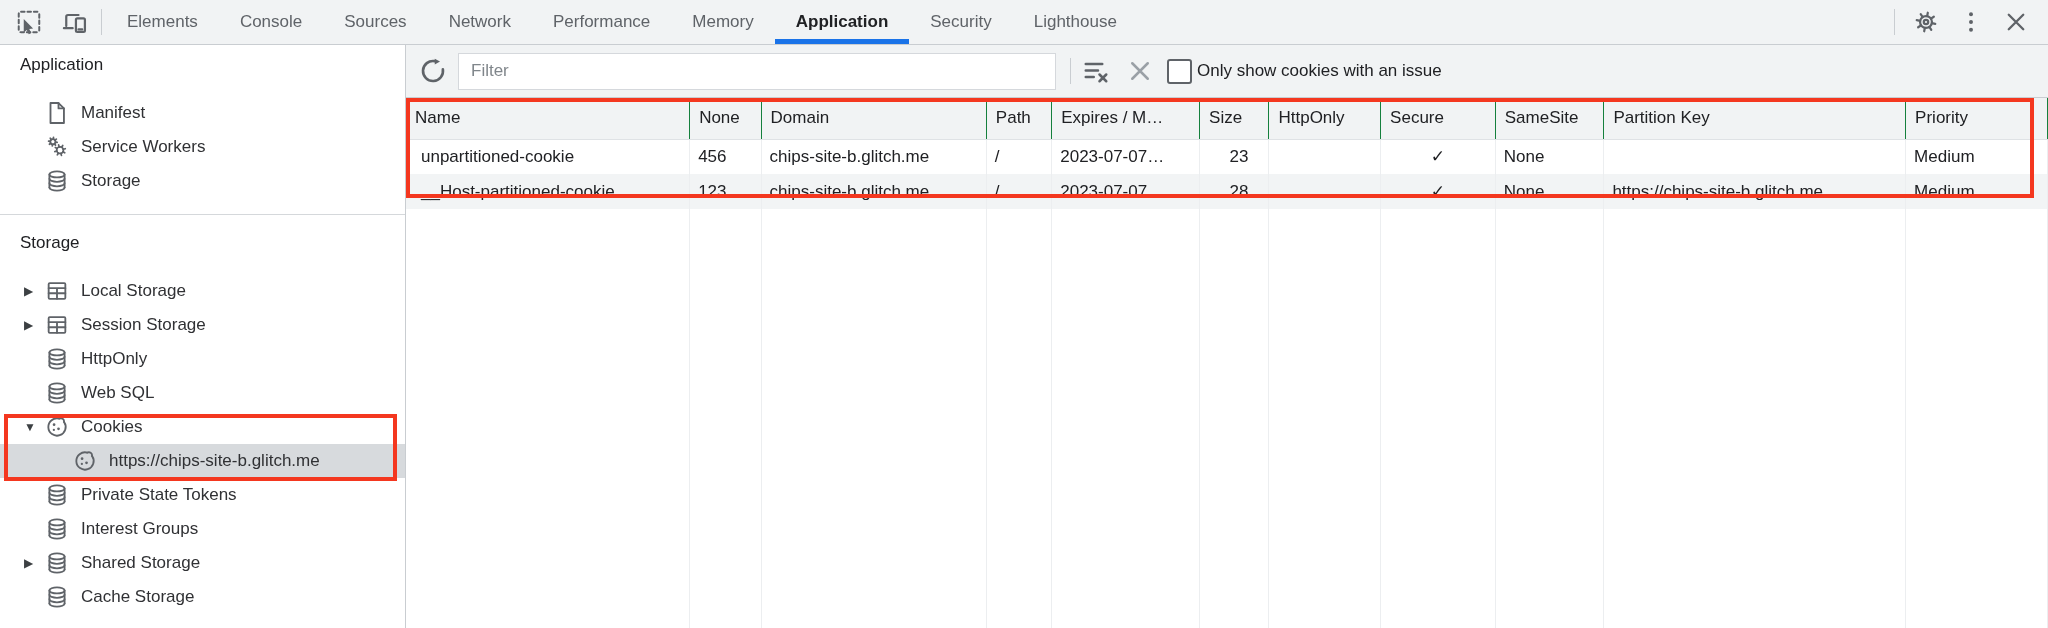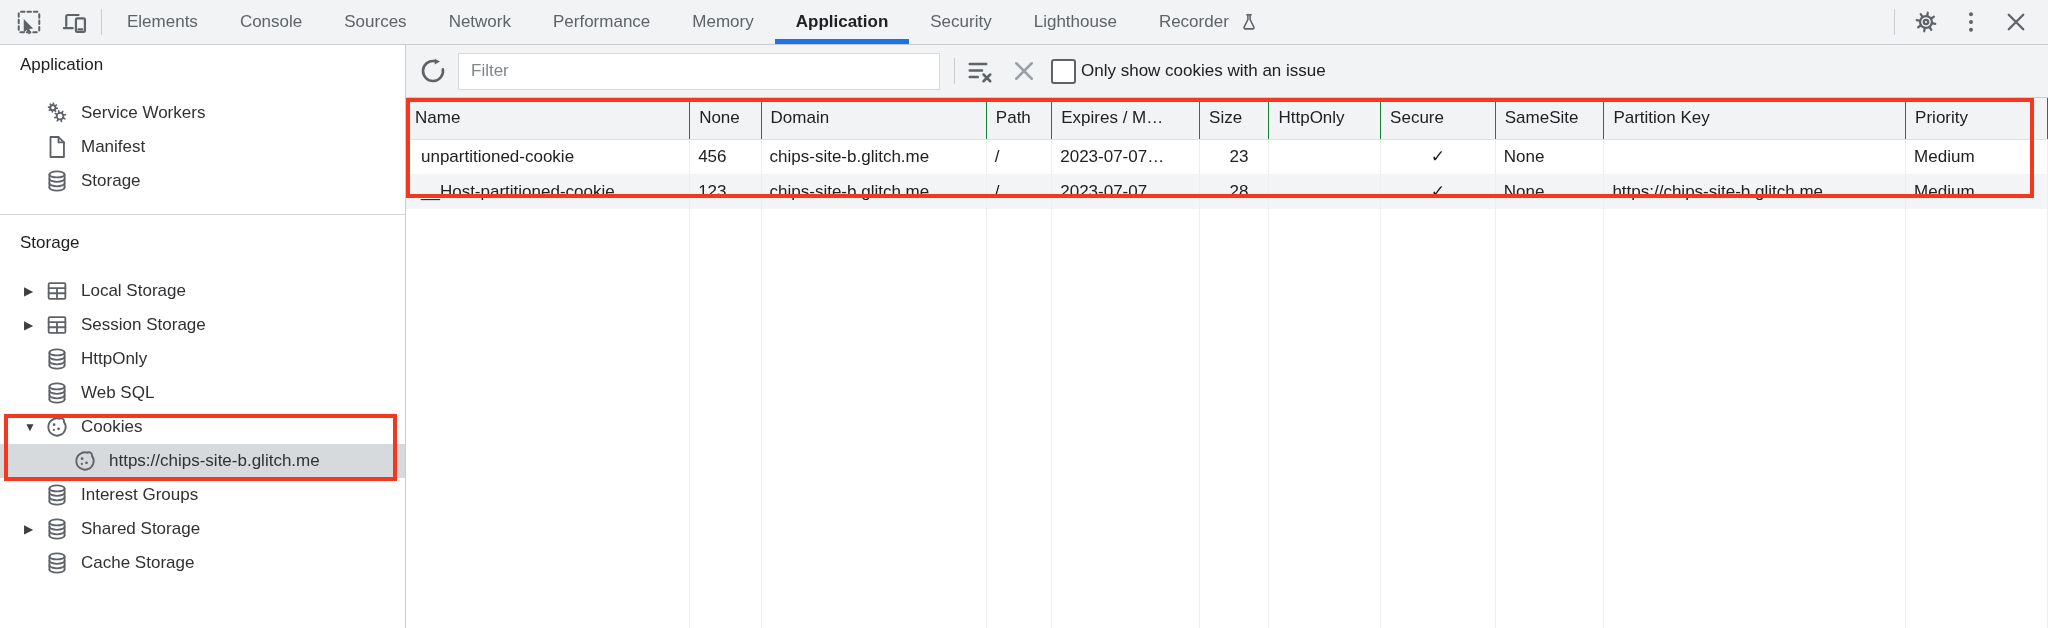--- a/index.html
+++ b/index.html
@@ -31,21 +31,21 @@
   .item .arrow{width:20px;flex:none;font-size:12px;color:#3c4043}
   .item .s-icon{width:26px;height:26px;flex:none;margin-right:11px;color:#5f6368;display:flex}
   .item.child{padding-left:52px}
   .item.selected{background:#d7dadd}
   .item .lbl{white-space:nowrap}
 
   
   .content{flex:1;display:flex;flex-direction:column;position:relative;min-width:0}
   .toolbar{flex:none;height:53px;background:#f1f3f4;border-bottom:1px solid #c9cdd1;display:flex;align-items:center;padding-left:12px}
   .toolbar .tbtn{width:30px;height:30px}
-  .filter-input{width:482px;height:37px;margin-left:10px;border:1px solid #d5d8dc;background:#fff;
+  .filter-input{width:598px;height:37px;margin-left:10px;border:1px solid #d5d8dc;background:#fff;
                 padding:0 12px;font:inherit;color:#202124;outline:none}
   .filter-input::placeholder{color:#80868b}
   .toolbar .vdiv{margin-left:14px}
   .gap10{width:10px}.gap14{width:14px}
   .tbtn.disabled{color:#9aa0a6}
   .checkbox{width:25px;height:25px;border:2px solid #5f6368;border-radius:3px;background:#fff;flex:none;margin-left:12px}
   .cb-label{margin-left:5px;white-space:nowrap}
 
   
   .grid-wrap{flex:1;position:relative;overflow:hidden;background:#fff}
@@ -107,26 +107,20 @@
           <span>Memory</span>
         </div>
         <div class="tab active">
           <span>Application</span>
         </div>
         <div class="tab">
           <span>Security</span>
         </div>
         <div class="tab">
           <span>Lighthouse</span>
-        </div>
-        <div class="tab">
-          <span>Recorder</span>
-          <span class="flask"><svg viewBox="0 0 24 24" fill="none" stroke="currentColor" stroke-width="1.7" stroke-linecap="round" stroke-linejoin="round" style="width:100%;height:100%">
-              <path d="M9.6 4 H14.4 M10.8 4 V9.3 L6.7 17.6 A1.3 1.3 0 0 0 7.9 19.5 H16.1 A1.3 1.3 0 0 0 17.3 17.6 L13.2 9.3 V4"></path>
-            </svg></span>
         </div>
       </div>
     <div class="icons-right">
       <div class="vdiv"></div>
       <span class="tbtn">
           <svg viewBox="0 0 24 24" fill="none" stroke="currentColor" stroke-width="1.9" stroke-linecap="round" stroke-linejoin="round" style="width:100%;height:100%">
             <circle cx="12" cy="12" r="5.1"></circle>
             <line x1="17.01" y1="12.97" x2="19.95" y2="13.55"></line>
             <line x1="14.85" y1="16.23" x2="16.53" y2="18.72"></line>
             <line x1="11.03" y1="17.01" x2="10.45" y2="19.95"></line>
@@ -155,20 +149,30 @@
 
   <div class="main">
 
     <div class="sidebar" id="sidebar">
         <div class="section">
           <div class="section-title">Application</div>
           <div class="section-items">
             <div class="item">
               <span class="arrow"></span>
               <span class="s-icon">
+                <svg viewBox="0 0 24 24" fill="none" stroke="currentColor" stroke-width="1.7" stroke-linecap="round" stroke-linejoin="round" style="width:100%;height:100%">
+                  <path d="M6 2.8 H13.4 L18.4 7.8 V21.2 H6 Z"></path>
+                  <path d="M13.4 2.8 V7.8 H18.4"></path>
+                </svg>
+              </span>
+              <span class="lbl">Manifest</span>
+            </div>
+            <div class="item">
+              <span class="arrow"></span>
+              <span class="s-icon">
                 <svg viewBox="0 0 24 24" fill="none" stroke="currentColor" stroke-width="1.6" stroke-linecap="round" stroke-linejoin="round" style="width:100%;height:100%">
                   <circle cx="8.2" cy="7.1" r="2.4"></circle>
                   <line x1="10.58" y1="7.43" x2="12.16" y2="7.66"></line>
                   <line x1="9.64" y1="9.02" x2="10.61" y2="10.29"></line>
                   <line x1="7.87" y1="9.48" x2="7.64" y2="11.06"></line>
                   <line x1="6.28" y1="8.54" x2="5.01" y2="9.51"></line>
                   <line x1="5.82" y1="6.77" x2="4.24" y2="6.54"></line>
                   <line x1="6.76" y1="5.18" x2="5.79" y2="3.91"></line>
                   <line x1="8.53" y1="4.72" x2="8.76" y2="3.14"></line>
                   <line x1="10.12" y1="5.66" x2="11.39" y2="4.69"></line>
@@ -182,30 +186,20 @@
                   <line x1="16.35" y1="12.22" x2="17.30" y2="10.57"></line>
                   <line x1="17.79" y1="14.10" x2="19.63" y2="13.61"></line>
                 </svg>
               </span>
               <span class="lbl">Service Workers</span>
             </div>
             <div class="item">
               <span class="arrow"></span>
               <span class="s-icon">
                 <svg viewBox="0 0 24 24" fill="none" stroke="currentColor" stroke-width="1.7" stroke-linecap="round" stroke-linejoin="round" style="width:100%;height:100%">
-                  <path d="M6 2.8 H13.4 L18.4 7.8 V21.2 H6 Z"></path>
-                  <path d="M13.4 2.8 V7.8 H18.4"></path>
-                </svg>
-              </span>
-              <span class="lbl">Manifest</span>
-            </div>
-            <div class="item">
-              <span class="arrow"></span>
-              <span class="s-icon">
-                <svg viewBox="0 0 24 24" fill="none" stroke="currentColor" stroke-width="1.7" stroke-linecap="round" stroke-linejoin="round" style="width:100%;height:100%">
                   <ellipse cx="12" cy="5.9" rx="7" ry="2.8"></ellipse>
     <path d="M5 5.9 V18.1 M19 5.9 V18.1"></path>
                   <path d="M5 18.1 A7 2.8 0 0 0 19 18.1"></path>
     <path d="M5 10 A7 2.8 0 0 0 19 10"></path>
                   <path d="M5 14.1 A7 2.8 0 0 0 19 14.1"></path>
                 </svg>
               </span>
               <span class="lbl">Storage</span>
             </div>
           </div>
@@ -277,20 +271,33 @@
               <span class="s-icon">
                 <svg viewBox="0 0 24 24" fill="none" stroke="currentColor" stroke-width="1.7" stroke-linecap="round" stroke-linejoin="round" style="width:100%;height:100%">
                   <path d="M14.07 4.27 A8 8 0 1 0 18.55 7.41"></path>
     <path d="M14.07 4.27 A3.1 3.1 0 0 1 18.55 7.41"></path>
     <circle cx="9.3" cy="9.9" r="1.25" fill="currentColor" stroke="none"></circle>
     <circle cx="13.4" cy="13.7" r="1.25" fill="currentColor" stroke="none"></circle>
     <circle cx="9.1" cy="14.7" r="1.05" fill="currentColor" stroke="none"></circle>
                 </svg>
               </span>
               <span class="lbl">https://chips-site-b.glitch.me</span>
+            </div>
+            <div class="item">
+              <span class="arrow"></span>
+              <span class="s-icon">
+                <svg viewBox="0 0 24 24" fill="none" stroke="currentColor" stroke-width="1.7" stroke-linecap="round" stroke-linejoin="round" style="width:100%;height:100%">
+                  <ellipse cx="12" cy="5.9" rx="7" ry="2.8"></ellipse>
+    <path d="M5 5.9 V18.1 M19 5.9 V18.1"></path>
+                  <path d="M5 18.1 A7 2.8 0 0 0 19 18.1"></path>
+    <path d="M5 10 A7 2.8 0 0 0 19 10"></path>
+                  <path d="M5 14.1 A7 2.8 0 0 0 19 14.1"></path>
+                </svg>
+              </span>
+              <span class="lbl">Private State Tokens</span>
             </div>
             <div class="item">
               <span class="arrow"></span>
               <span class="s-icon">
                 <svg viewBox="0 0 24 24" fill="none" stroke="currentColor" stroke-width="1.7" stroke-linecap="round" stroke-linejoin="round" style="width:100%;height:100%">
                   <ellipse cx="12" cy="5.9" rx="7" ry="2.8"></ellipse>
     <path d="M5 5.9 V18.1 M19 5.9 V18.1"></path>
                   <path d="M5 18.1 A7 2.8 0 0 0 19 18.1"></path>
     <path d="M5 10 A7 2.8 0 0 0 19 10"></path>
                   <path d="M5 14.1 A7 2.8 0 0 0 19 14.1"></path>

